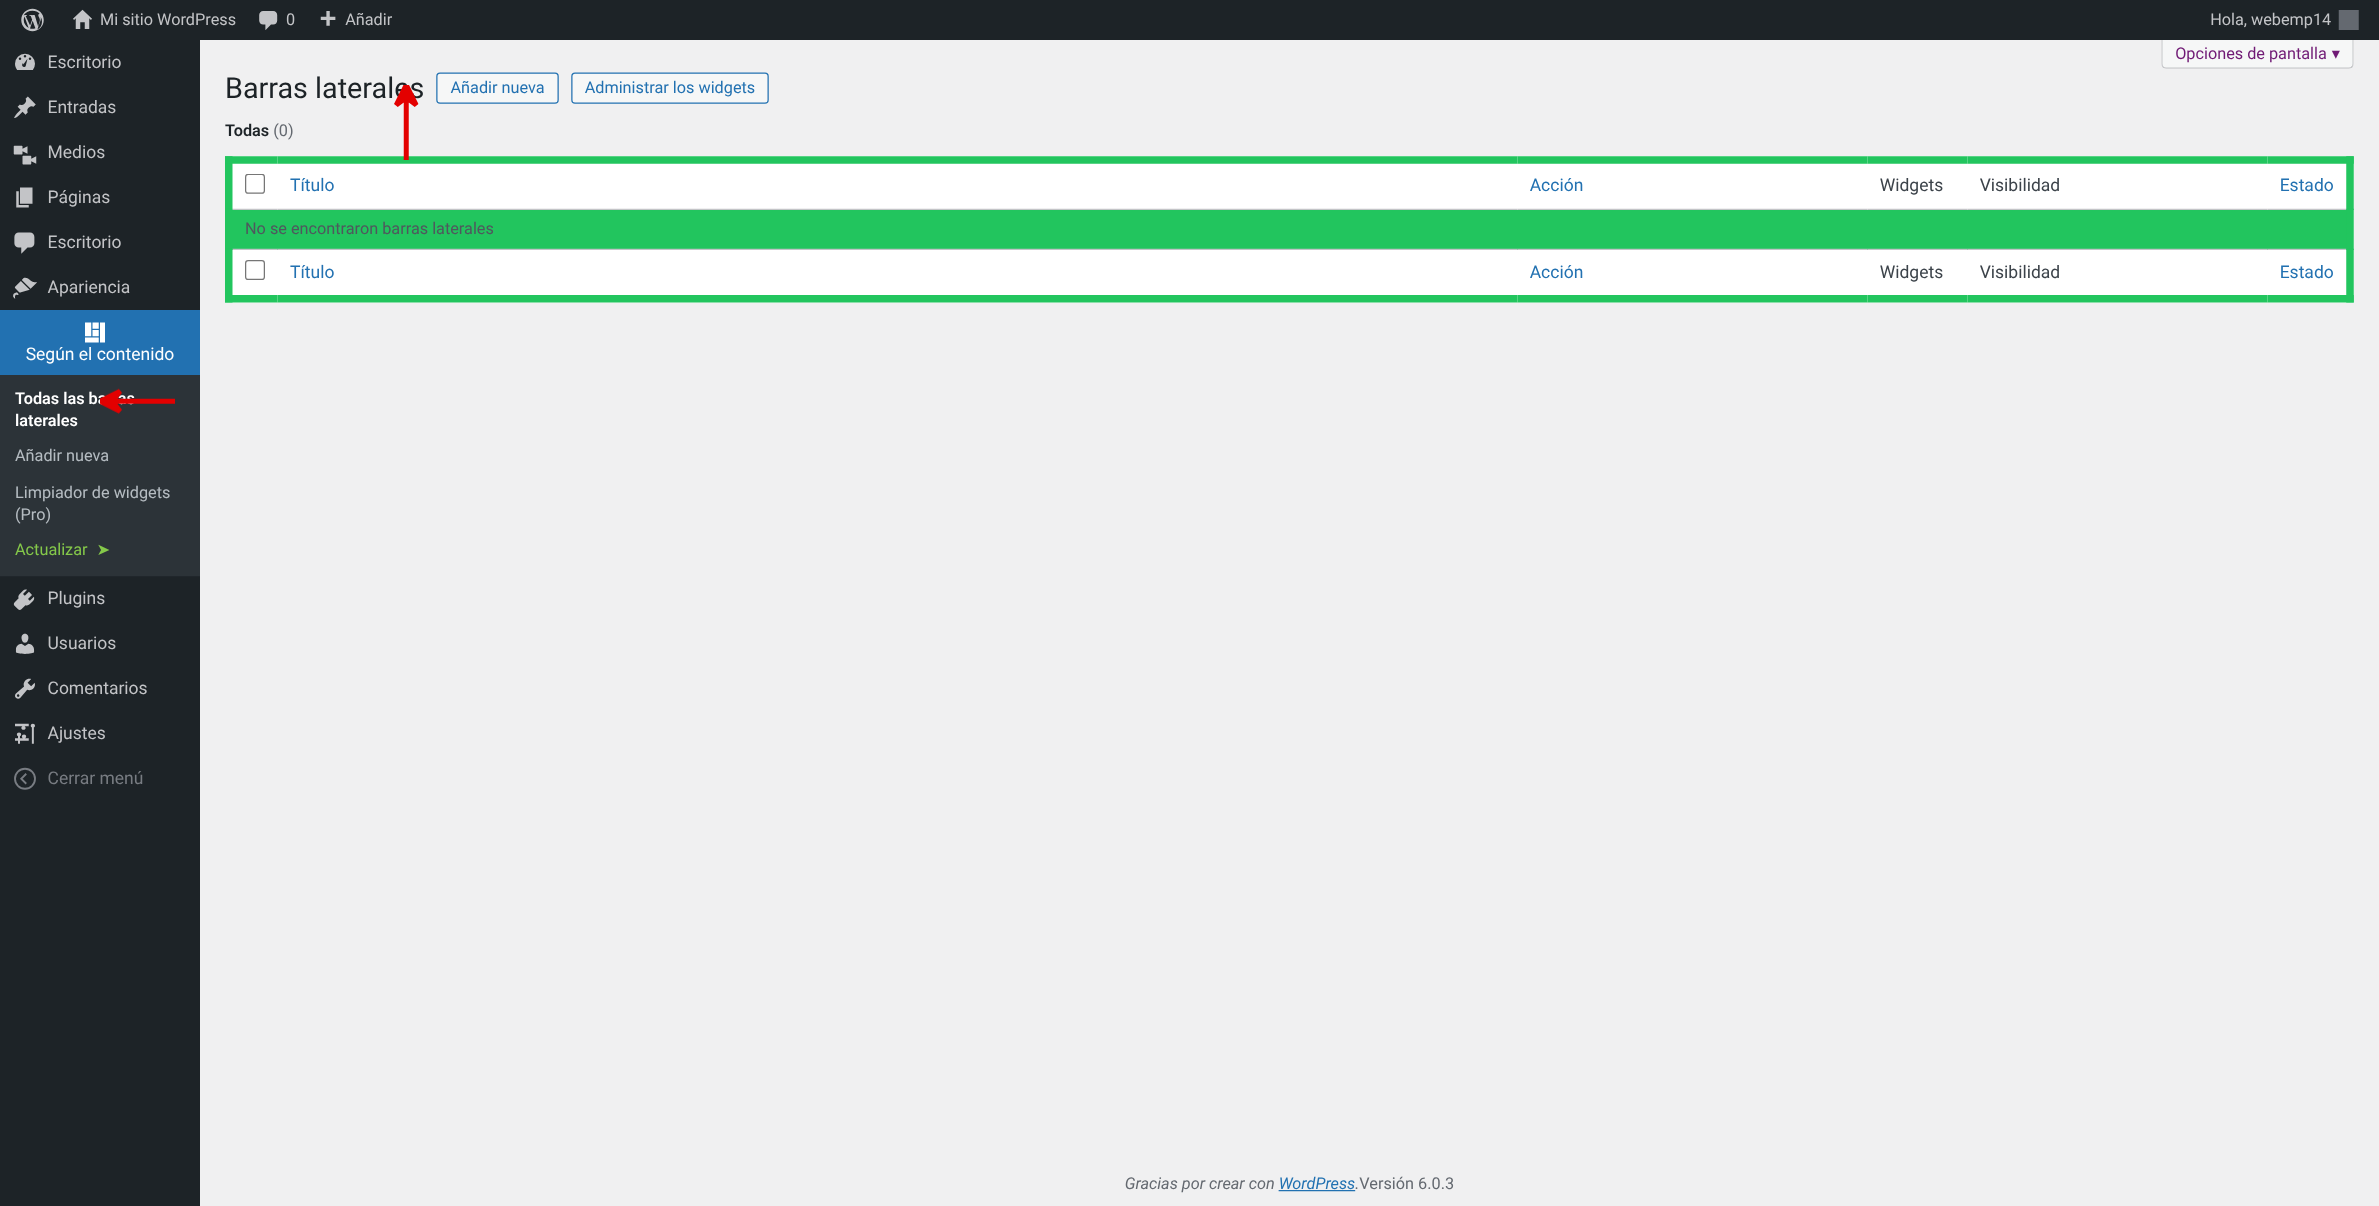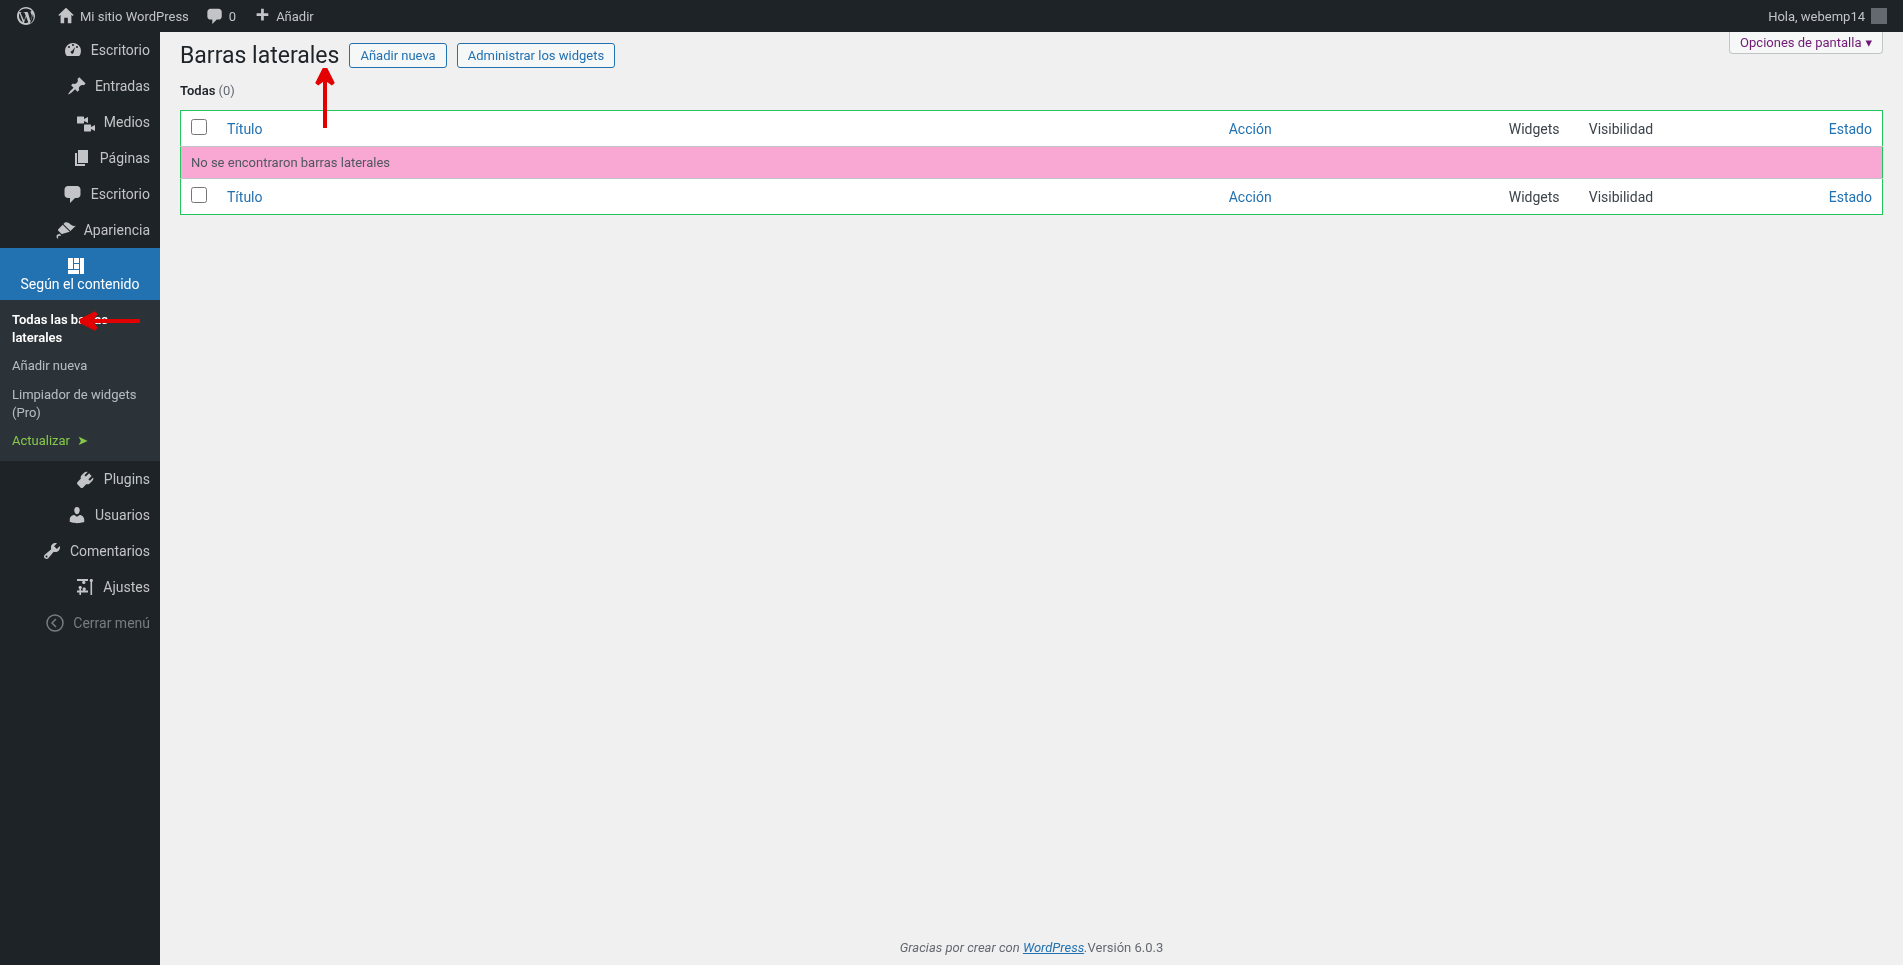--- a/index.html
+++ b/index.html
@@ -6,49 +6,49 @@
     body { font-family: -apple-system, BlinkMacSystemFont, "Segoe UI", Roboto, sans-serif; font-size: 13px; background: #f0f0f1; color: #3c434a; }
     
     #adminbar { position: fixed; top: 0; left: 0; right: 0; height: 32px; background: #1d2327; color: #c3c4c7; display: flex; align-items: center; padding: 0 8px; z-index: 100; font-size: 13px; }
     #adminbar .left-items { display: flex; align-items: center; gap: 0; }
     #adminbar .item { display: flex; align-items: center; padding: 0 8px; height: 32px; cursor: pointer; color: #c3c4c7; }
     #adminbar .icon { width: 20px; height: 20px; display: inline-flex; align-items: center; justify-content: center; margin-right: 4px; }
     #adminbar .right-items { margin-left: auto; display: flex; align-items: center; }
     #adminbar .avatar { width: 16px; height: 16px; background: #646970; margin-left: 6px; }
     
     #adminmenu { position: fixed; top: 32px; left: 0; bottom: 0; width: 160px; background: #1d2327; overflow-y: auto; z-index: 50; }
-    #adminmenu .menu-item { display: flex; align-items: center; padding: 8px 10px; color: #c3c4c7; cursor: pointer; font-size: 14px; min-height: 34px; justify-content: flex-end; }
+    #adminmenu .menu-item { display: flex; align-items: center; padding: 8px 10px; color: #c3c4c7; cursor: pointer; font-size: 14px; min-height: 34px; }
     #adminmenu .menu-item .menu-icon { width: 20px; height: 20px; display: inline-flex; align-items: center; justify-content: center; margin-right: 8px; flex-shrink: 0; }
     #adminmenu .menu-item.current { background: #2271b1; color: #fff; position: relative; flex-direction: column; }
     #adminmenu .menu-item.current::after { content: ''; position: absolute; right: -8px; top: 50%; transform: translateY(-50%); border: 8px solid transparent; border-right-color: #f0f0f1; }
     #adminmenu .submenu { background: #2c3338; padding: 6px 0; }
     #adminmenu .submenu .sub-item { padding: 5px 12px; color: rgba(240,246,252,0.7); cursor: pointer; font-size: 13px; line-height: 1.4; }
     #adminmenu .submenu .sub-item.current { color: #fff; font-weight: 600; }
     #adminmenu .submenu .sub-item.update { color: #85c94a; }
     #adminmenu .submenu .sub-item.update .arrow { color: #85c94a; margin-left: 4px; }
     
     #wpbody { margin-left: 160px; margin-top: 32px; padding: 0; min-height: calc(100vh - 32px); display: flex; flex-direction: column; position: relative; }
     #screen-options { position: absolute; top: 0; right: 20px; }
     #screen-options .tab { background: #f6f7f7; border: 1px solid #c3c4c7; border-top: none; border-radius: 0 0 4px 4px; padding: 3px 10px; font-size: 13px; color: #701a75; cursor: pointer; display: flex; align-items: center; gap: 4px; }
     
-    .wrap { padding: 10px 20px 0 20px; flex: 1; }
+    .wrap { padding: 10px 20px 0 20px; flex: 1; margin-top: 15px; }
     .page-header { display: flex; align-items: center; gap: 10px; margin-bottom: 14px; flex-wrap: wrap; }
     .page-header h1 { font-size: 23px; font-weight: 400; color: #1d2327; }
     .page-header .action-btn { border: 1px solid #2271b1; color: #2271b1; background: #f6f7f7; padding: 4px 10px; font-size: 13px; border-radius: 3px; cursor: pointer; text-decoration: none; }
     
     .subsubsub { margin-bottom: 12px; font-size: 13px; color: #646970; }
     .subsubsub .count { color: #646970; }
     
-    .wp-list-table { width: 100%; border: 1px solid #22c55e; background: #fff; border-collapse: collapse; }
+    .wp-list-table { width: 100%; border: 6px solid #22c55e; background: #fff; border-collapse: collapse; }
     .wp-list-table thead th, .wp-list-table tfoot th { text-align: left; padding: 8px 10px; font-weight: 400; font-size: 14px; border-bottom: 1px solid #c3c4c7; color: #2271b1; }
     .wp-list-table tfoot th { border-top: 1px solid #c3c4c7; border-bottom: none; }
     .wp-list-table thead th.check-col, .wp-list-table tfoot th.check-col { width: 30px; }
     .wp-list-table thead th.sortable, .wp-list-table tfoot th.sortable { cursor: pointer; }
     .wp-list-table thead th.nolink, .wp-list-table tfoot th.nolink { color: #3c434a; }
-    .wp-list-table tbody td { padding: 8px 10px; font-size: 13px; color: #50575e; background: #f9a8d4; border-bottom: 1px solid #c3c4c7; }
+    .wp-list-table tbody td { padding: 8px 10px; font-size: 13px; color: #50575e; background: #22c55e; border-bottom: 1px solid #c3c4c7; }
     .wp-list-table input[type="checkbox"] { width: 16px; height: 16px; cursor: pointer; }
     
     #wpfooter { padding: 10px 20px; display: flex; justify-content: center; font-size: 13px; color: #646970; font-style: italic; }
     #wpfooter a { color: #2271b1; text-decoration: underline; }
     
     .arrow-annotation { position: absolute; pointer-events: none; z-index: 200; }
     .arrow1 { left: 315px; top: 68px; }
     .arrow2 { left: 80px; top: 311px; }
     
     svg { fill: currentColor; }

